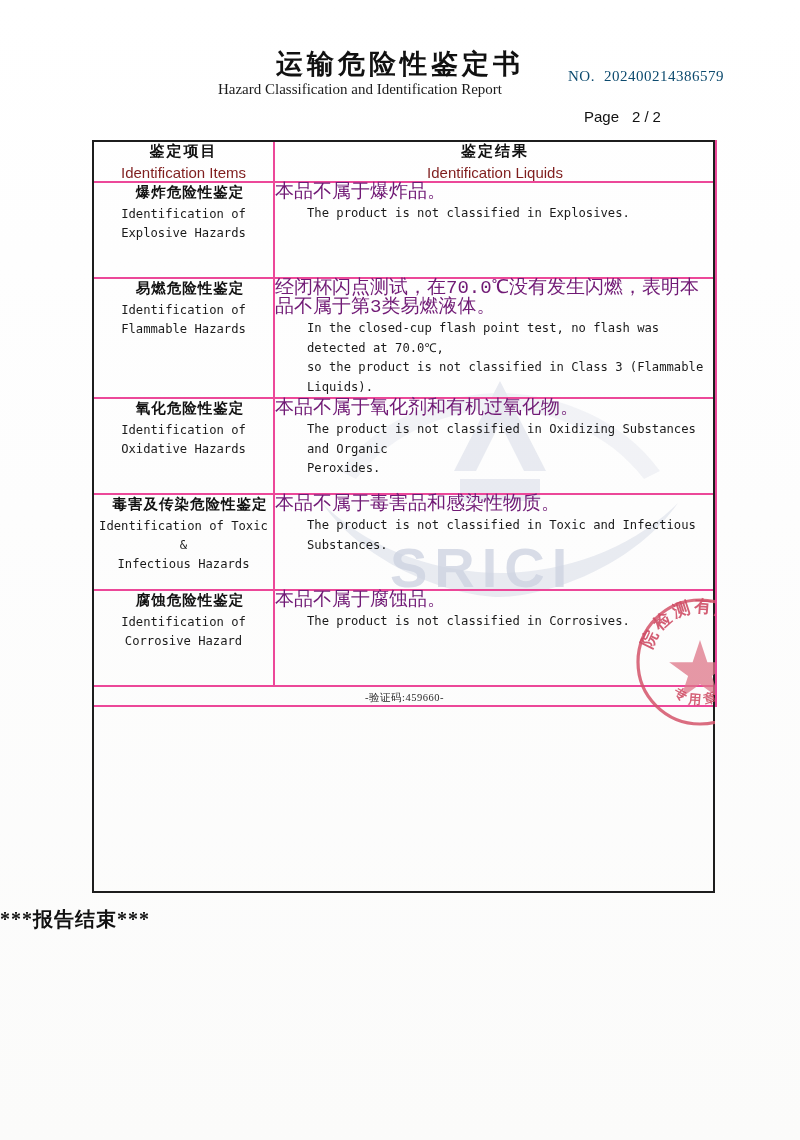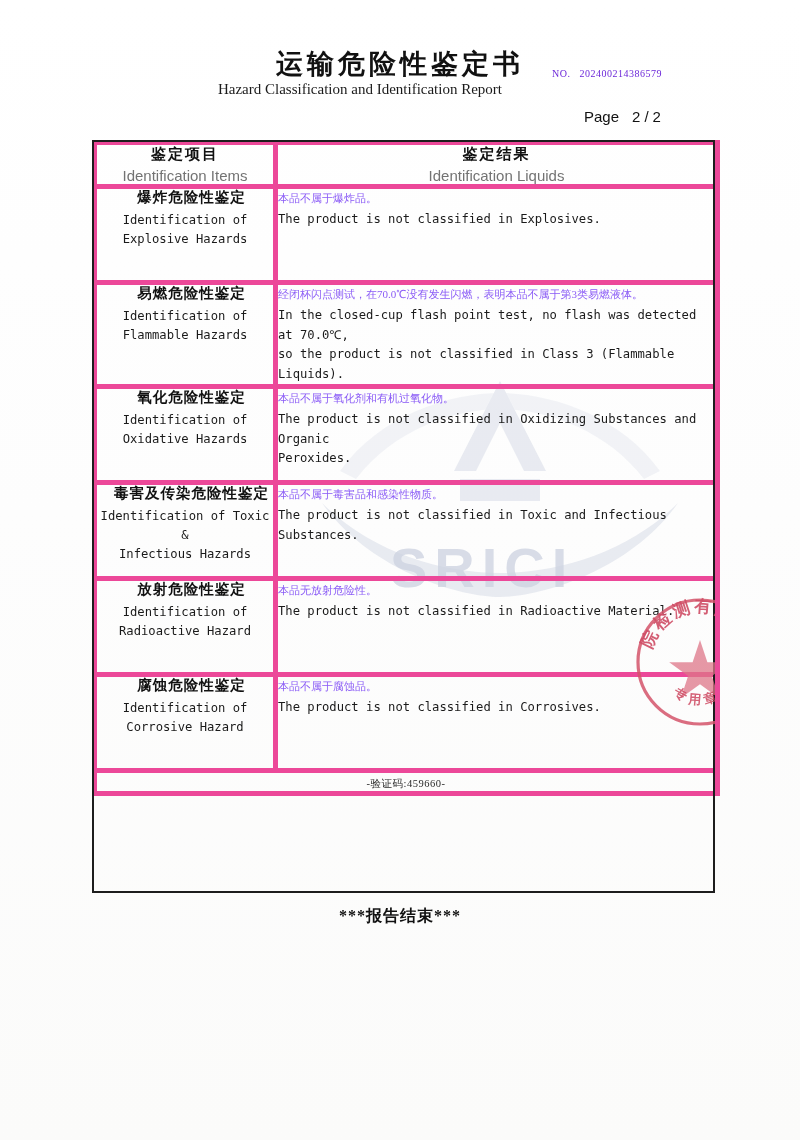--- a/index.html
+++ b/index.html
@@ -79,24 +79,24 @@
     position: absolute;
     left: 150px; top: 80px;
     width: 420px;
     text-align: center;
     font-size: 15px;
     line-height: 18px;
     color: #1a1a1a;
   }
   .report-no {
     position: absolute;
-    left: 552px; top: 68px;
-    font-size: 10px;
+    left: 568px; top: 68px;
+    font-size: 15px;
     letter-spacing: 0.5px;
-    color: #6d28d9;
+    color: #0c4a6e;
     white-space: nowrap;
   }
   .report-no .no-label { margin-right: 9px; }
   .page-indicator {
     position: absolute;
     left: 584px; top: 108px;
     font-family: "Liberation Sans", sans-serif;
     font-size: 15px;
     color: #111;
     white-space: nowrap;
@@ -108,21 +108,21 @@
   #hazard-table {
     position: absolute;
     left: 92px;
     top: 140px;
     width: 623px;
     border-collapse: collapse;
     table-layout: fixed;
     background: transparent;
   }
   #hazard-table td, #hazard-table th {
-    border: 5px solid #ec4899;
+    border: 2px solid #ec4899;
     padding: 0;
     vertical-align: top;
     background: transparent;
   }
   
   #hazard-table {
     outline: none;
   }
   #table-frame {
     position: absolute;
@@ -149,31 +149,31 @@
     font-size: 15px;
     letter-spacing: 2px;
     color: #111;
     display: block;
     margin-bottom: 3px;
   }
   .hdr-en {
     font-family: "Liberation Sans", sans-serif;
     font-size: 15px;
     font-weight: normal;
-    color: #737373;
+    color: #7f1d1d;
     display: block;
   }
 
   td.item-cell {
     text-align: center;
     padding: 11px 6px 8px 6px;
   }
   .item-cn {
     display: block;
-    font-family: Liberation Mono, monospace;
+    font-family: Liberation Serif, serif;
     font-weight: bold;
     font-size: 14.5px;
     letter-spacing: 1px;
     color: #111;
     margin-bottom: 4px;
     line-height: 18px;
     padding-left: 13px;
   }
   .item-en {
     display: block;
@@ -182,56 +182,57 @@
     line-height: 19px;
     letter-spacing: 0px;
     color: #1a1a1a;
   }
 
   td.result-cell {
     padding: 10px 10px 8px 11px;
   }
   .result-cn {
     display: block;
-    font-family: Liberation Serif, serif;
-    font-size: 11px;
+    font-family: Liberation Mono, monospace;
+    font-size: 19px;
     line-height: 19px;
-    color: #8b5cf6;
+    color: #701a75;
     margin-bottom: 2px;
   }
   .result-en {
     display: block;
     font-family: "DejaVu Sans Mono", "Liberation Mono", monospace;
     font-size: 12.2px;
     line-height: 19.5px;
     color: #1a1a1a;
+    margin-left: 32px;
   }
 
   td.verify-cell {
     text-align: center;
     padding: 5px 0 6px 0;
     height: 17px;
   }
   .verify-text {
     font-family: "Liberation Serif", "DejaVu Serif", serif;
     font-size: 10.5px;
     color: #2a2a2a;
     letter-spacing: 0.5px;
   }
 
   
   #end-marker {
     position: absolute;
     left: 0;
     top: 906px;
     width: 800px;
-    text-align: center;
-    font-family: "Liberation Serif", "DejaVu Serif", serif;
-    font-weight: bold;
-    font-size: 16px;
+    text-align: left;
+    font-family: "Liberation Serif", "DejaVu Serif", serif;
+    font-weight: bold;
+    font-size: 20px;
     letter-spacing: 1px;
     color: #111;
   }
   #seal-clip {
     position: absolute;
     left: 630px;
     top: 592px;
     width: 85px;      
     height: 140px;
     overflow: hidden;
@@ -336,31 +337,20 @@
             <span class="item-en">Identification of Toxic &amp;</span>
             <span class="item-en">Infectious Hazards</span>
           </td>
           <td class="result-cell">
             <span class="result-cn">本品不属于毒害品和感染性物质。</span>
             <span class="result-en">The product is not classified in Toxic and Infectious Substances.</span>
           </td>
         </tr>
         <tr style="height: 96px;">
           <td class="item-cell">
-            <span class="item-cn">放射危险性鉴定</span>
-            <span class="item-en">Identification of</span>
-            <span class="item-en">Radioactive Hazard</span>
-          </td>
-          <td class="result-cell">
-            <span class="result-cn">本品无放射危险性。</span>
-            <span class="result-en">The product is not classified in Radioactive Material.</span>
-          </td>
-        </tr>
-        <tr style="height: 96px;">
-          <td class="item-cell">
             <span class="item-cn">腐蚀危险性鉴定</span>
             <span class="item-en">Identification of</span>
             <span class="item-en">Corrosive Hazard</span>
           </td>
           <td class="result-cell">
             <span class="result-cn">本品不属于腐蚀品。</span>
             <span class="result-en">The product is not classified in Corrosives.</span>
           </td>
         </tr>
       </tbody>

